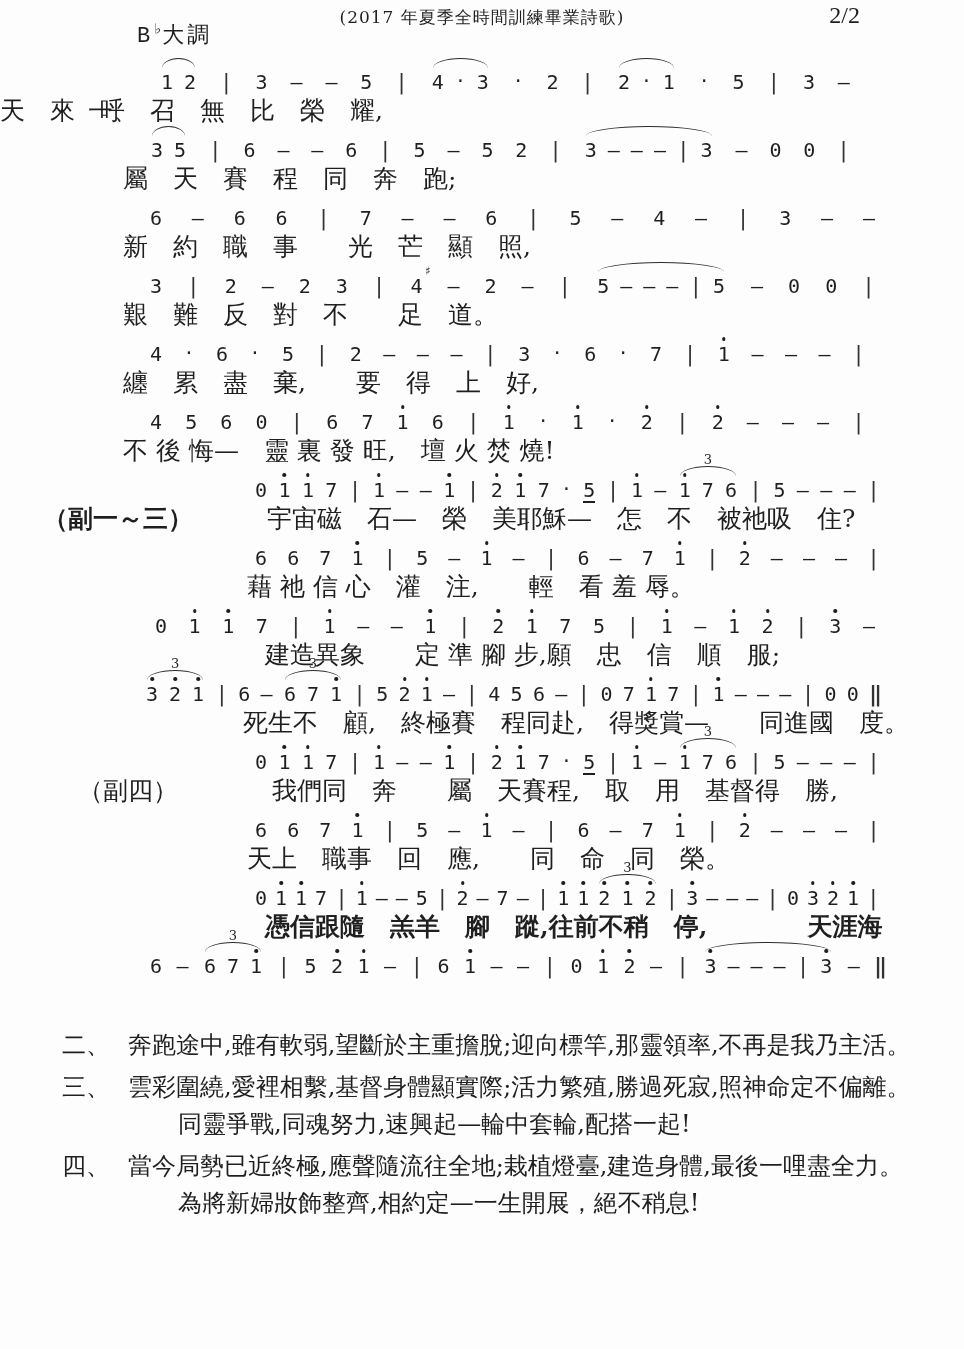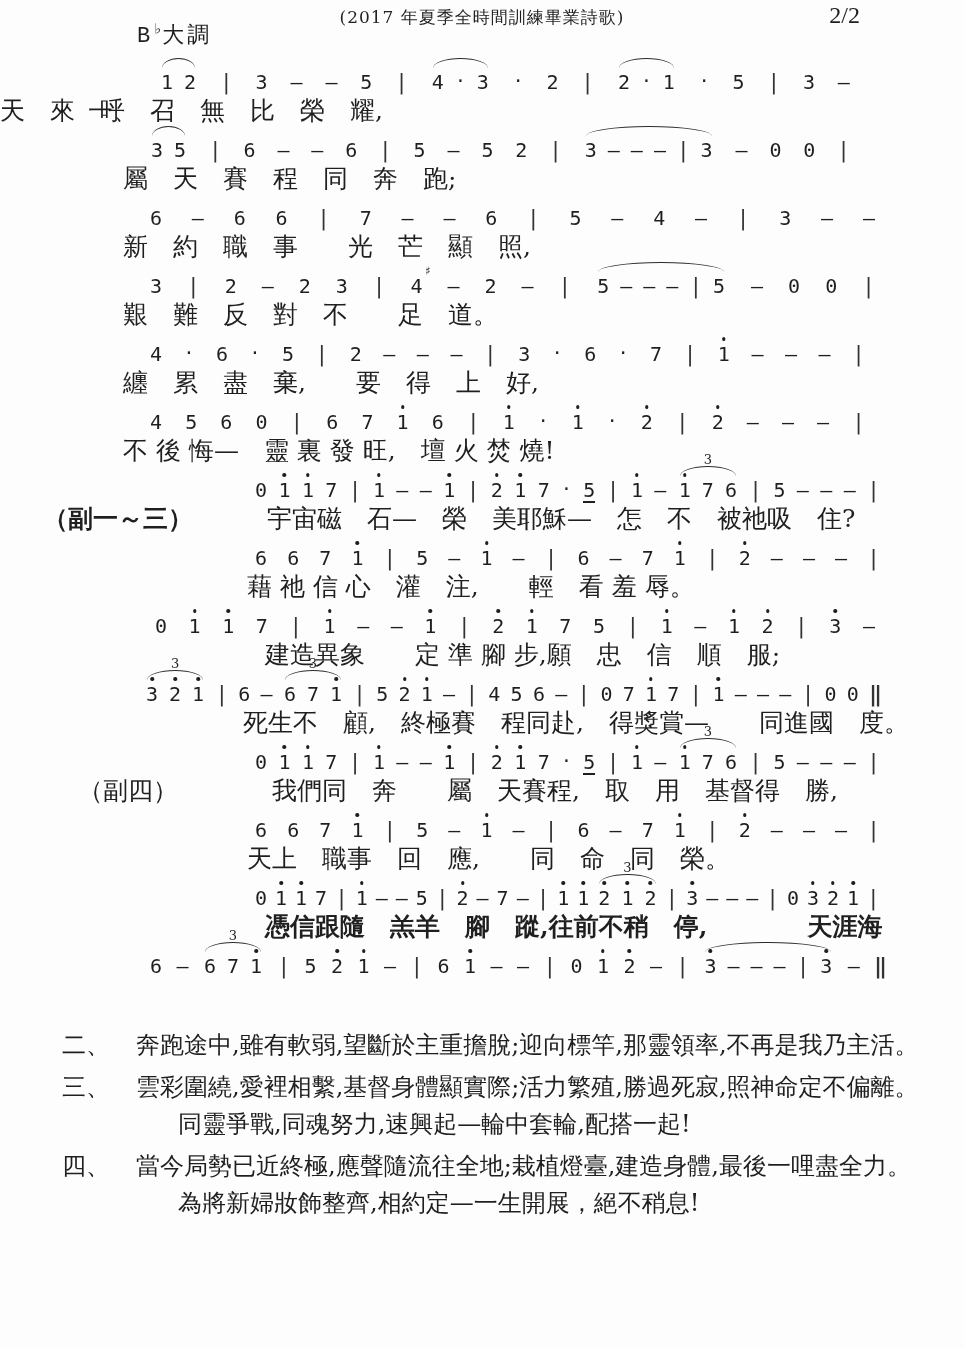--- a/index.html
+++ b/index.html
@@ -66,21 +66,21 @@
     font-size:13px;font-family:"DejaVu Serif",serif;
   }
   .lyrics-row{position:relative;height:30px;margin-top:2px;font-size:25px;line-height:30px;white-space:nowrap;}
   .sys-label{position:absolute;top:0;font-size:25px;}
   .lyrics-text{display:inline-block;}
   
   .verses{margin-top:20px;}
   .verse{margin-bottom:5px;}
   .verse-line{position:relative;height:37px;font-size:24px;line-height:34px;white-space:nowrap;}
   .verse-label{position:absolute;left:62px;}
-  .verse-text{position:absolute;left:136px;}
+  .verse-text{position:absolute;left:128px;}
   .verse-text.cont{position:absolute;left:178px;}
 </style>
 </head>
 <body>
 
 <div class="page">
 
 
   <div class="header-row">
     <span class="key-sig"><span>B</span><sup>♭</sup><span>大調</span></span>

